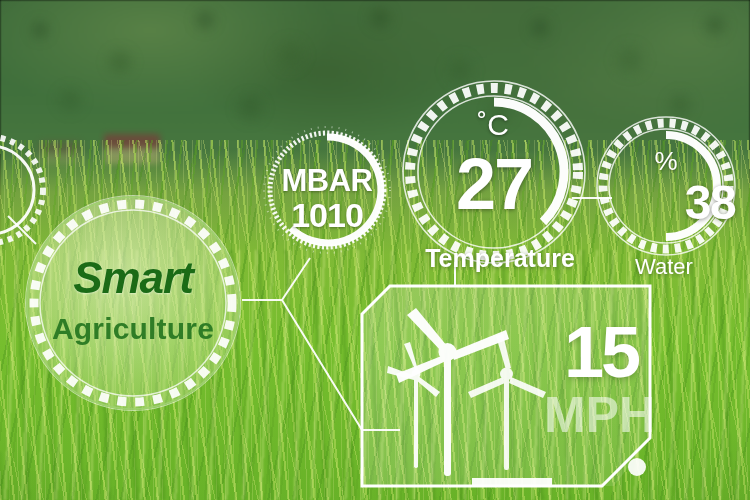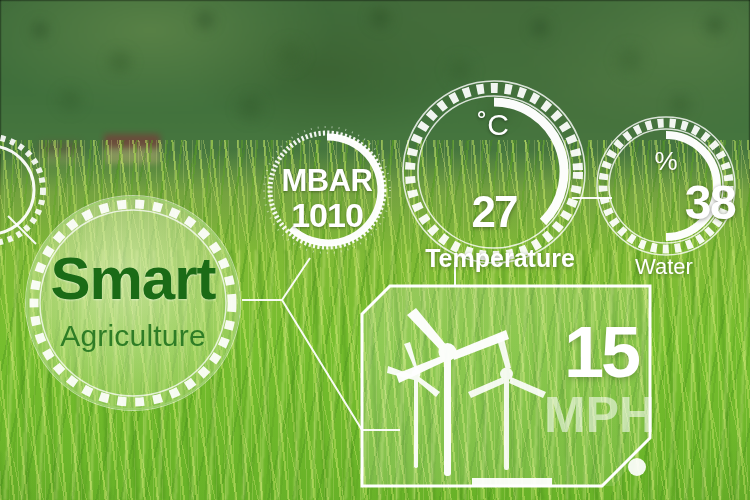--- a/index.html
+++ b/index.html
@@ -83,37 +83,37 @@
   .svg-abs{position:absolute;inset:0;width:750px;height:500px;overflow:visible;}
 
   
   .smart-badge{
     position:absolute;left:26px;top:196px;width:214px;height:214px;border-radius:50%;
     background:radial-gradient(circle at 45% 38%, rgba(236,246,206,.62), rgba(198,228,150,.42) 62%, rgba(172,214,124,.34) 100%);
     display:flex;flex-direction:column;align-items:center;justify-content:center;
     box-shadow:0 0 0 1px rgba(255,255,255,.55);
   }
   .smart-title{
-    font-size:60px;font-weight:bold;color:#1b6b16;line-height:.96;letter-spacing:-1px;
-    text-shadow:0 1px 2px rgba(255,255,255,.45);margin-top:-4px;
+    font-size:44px;font-weight:bold;color:#1b6b16;line-height:.96;letter-spacing:-1px;
+    text-shadow:0 1px 2px rgba(255,255,255,.45);margin-top:-4px;font-style:italic;
   }
   .smart-sub{
-    font-size:30px;font-weight:normal;color:#2f7d26;line-height:1.1;letter-spacing:.2px;margin-top:12px;
+    font-size:30px;font-weight:bold;color:#2f7d26;line-height:1.1;letter-spacing:.2px;margin-top:12px;
   }
 
   
   .g-text{position:absolute;color:#fff;text-align:center;pointer-events:none;}
   .mbar-unit{left:272px;top:163px;width:110px;font-size:31px;font-weight:bold;letter-spacing:-.5px;
     text-shadow:0 1px 3px rgba(0,0,0,.35);}
   .mbar-val{left:272px;top:196px;width:110px;font-size:34px;font-weight:bold;letter-spacing:-1px;
     text-shadow:0 1px 3px rgba(0,0,0,.35);}
   .temp-unit{left:448px;top:108px;width:90px;font-size:30px;font-weight:normal;
     text-shadow:0 1px 3px rgba(0,0,0,.4);}
-  .temp-val{left:440px;top:143px;width:108px;font-size:44px;font-weight:bold;letter-spacing:-2px;
-    text-shadow:0 1px 4px rgba(0,0,0,.4);margin-top:44px;}
+  .temp-val{left:440px;top:143px;width:108px;font-size:72px;font-weight:bold;letter-spacing:-2px;
+    text-shadow:0 1px 4px rgba(0,0,0,.4);}
   .water-unit{left:624px;top:146px;width:84px;font-size:26px;font-weight:normal;
     text-shadow:0 1px 3px rgba(0,0,0,.4);}
   .water-val{left:618px;top:175px;width:96px;font-size:48px;font-weight:bold;letter-spacing:-1.5px;
     text-shadow:0 1px 4px rgba(0,0,0,.4);padding-left:44px;}
   .lbl-temp{left:420px;top:244px;width:160px;font-size:25px;font-weight:bold;
     text-shadow:0 1px 4px rgba(0,0,0,.35);}
   .lbl-water{left:614px;top:254px;width:100px;font-size:22px;font-weight:normal;
     text-shadow:0 1px 4px rgba(0,0,0,.35);}
 
   

